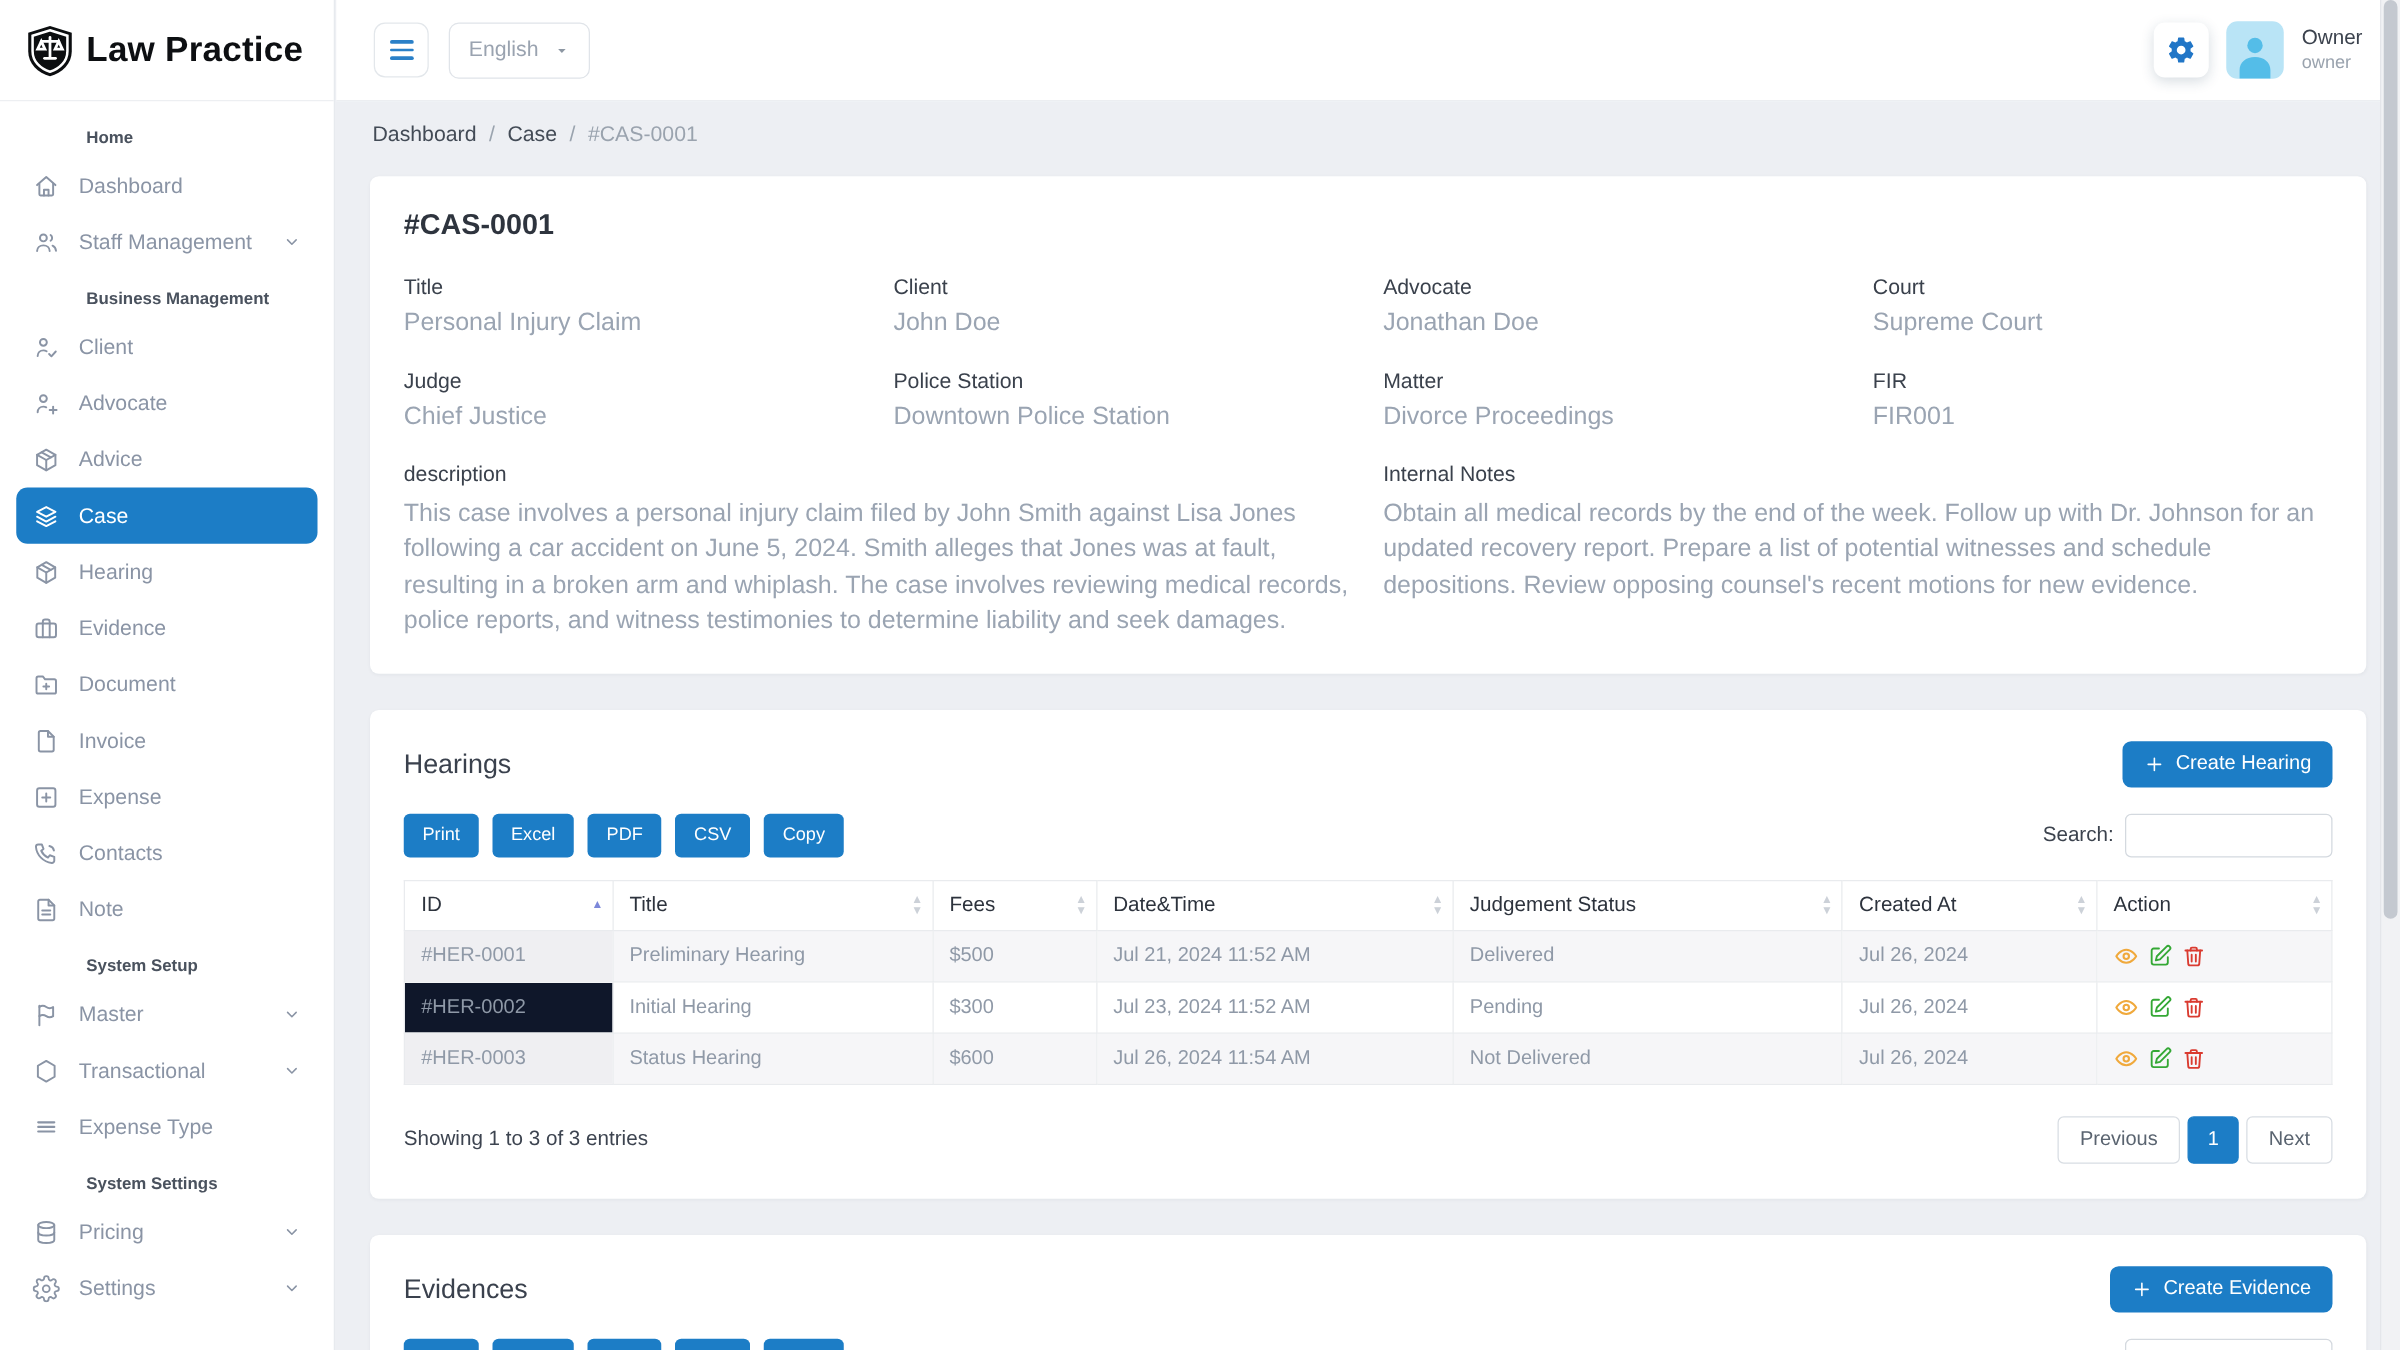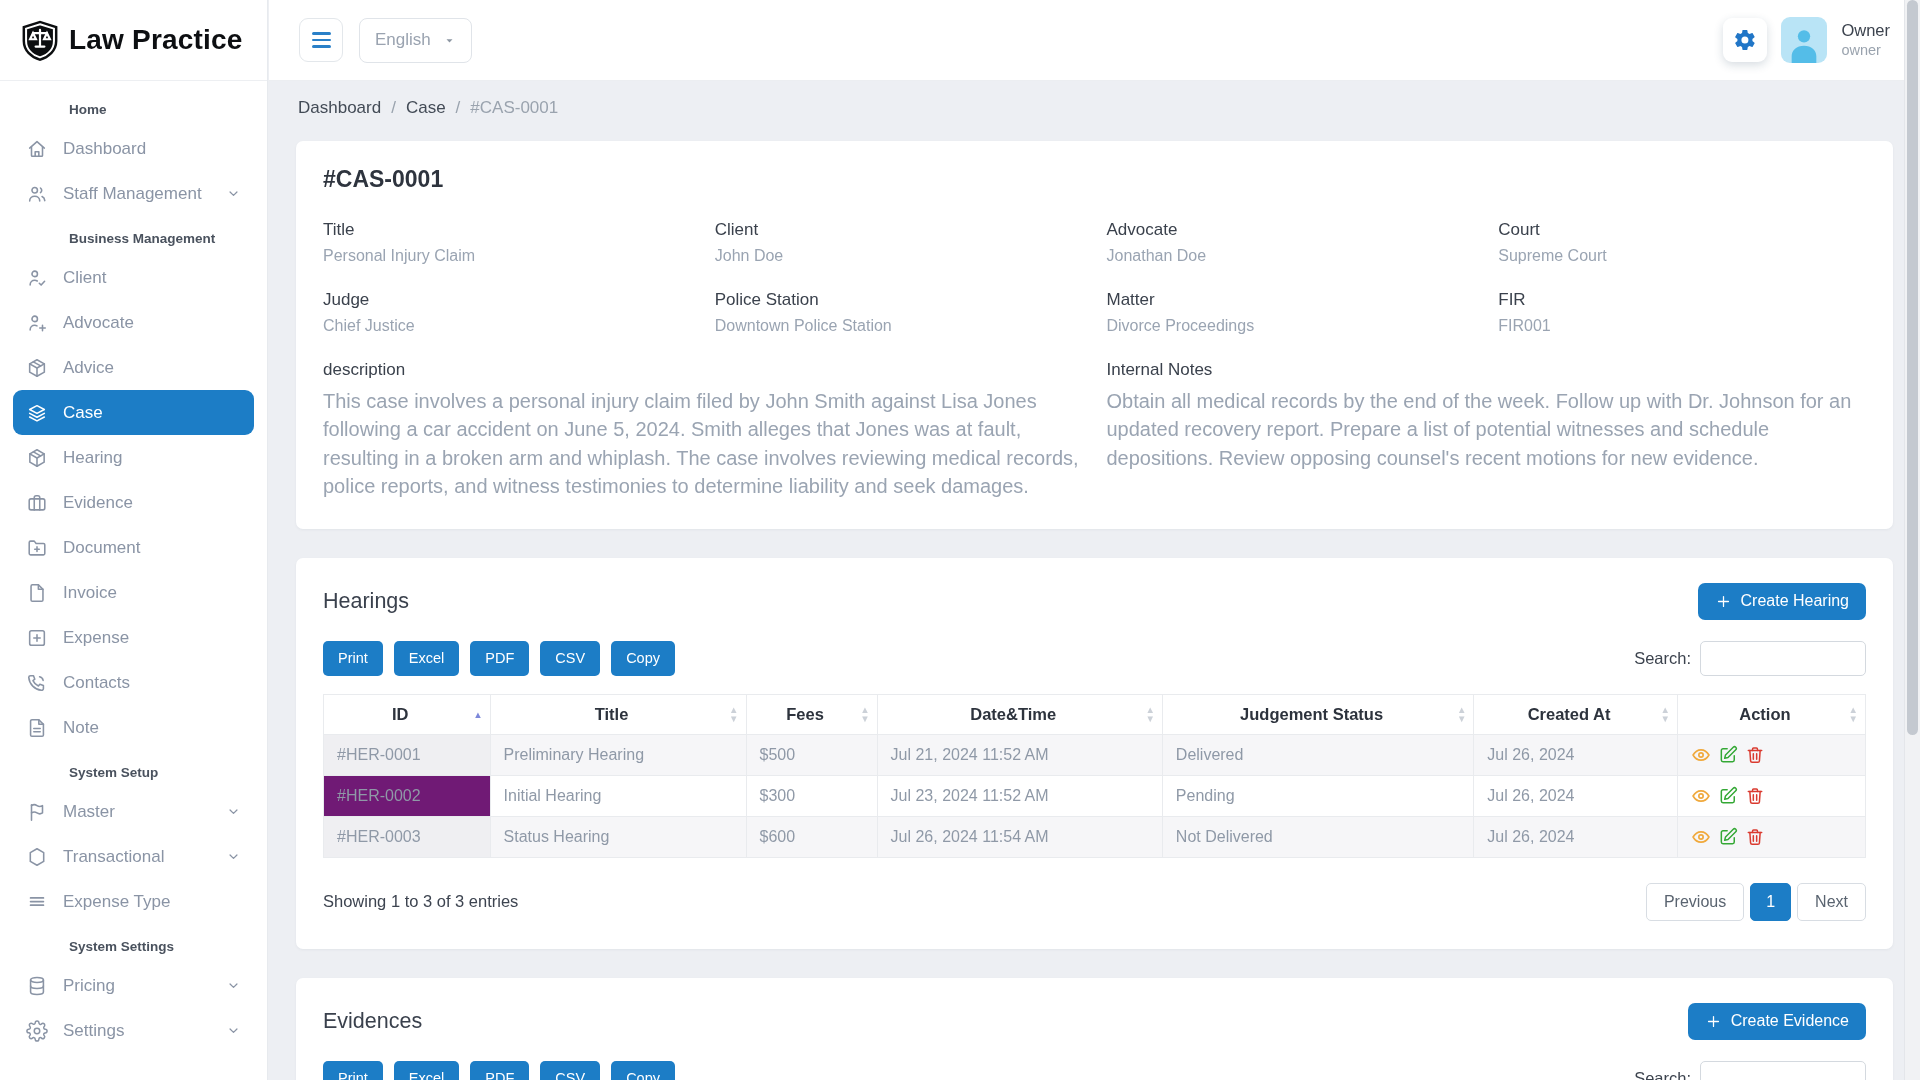--- a/index.html
+++ b/index.html
@@ -46,44 +46,44 @@
   .main { position: absolute; left: 269px; top: 81px; right: 0; bottom: 0; padding: 17px 27px 0 27px; overflow: hidden; }
   .breadcrumb { font-size: 17px; margin: 0 0 23px 2px; display: flex; gap: 10px; align-items: center; }
   .crumb { color: #434b56; cursor: pointer; }
   .crumb.current { color: #9aa3ae; cursor: default; }
   .sep { color: #9aa3ae; }
 
   .card { background: #fff; border-radius: 7px; box-shadow: 0 1px 3px rgba(20,30,50,.05); padding: 25px 27px 28px 27px; margin-bottom: 29px; }
   .case-title { font-size: 23px; font-weight: 700; color: #2e343e; margin-bottom: 27px; }
   .field-grid { display: grid; grid-template-columns: repeat(4, 1fr); row-gap: 25px; column-gap: 24px; }
   .f-label { font-size: 17px; color: #3a414c; margin-bottom: 7px; }
-  .f-value { font-size: 16px; color: #9aa4b2; }
+  .f-value { font-size: 20px; color: #9aa4b2; }
   .desc-grid { display: grid; grid-template-columns: 1fr 1fr; column-gap: 24px; margin-top: 25px; }
   .f-text { font-size: 20px; color: #9aa4b2; line-height: 1.42; max-width: 775px; }
 
   .card-head { display: flex; align-items: center; justify-content: space-between; margin-bottom: 21px; }
   .section-title { font-size: 21.5px; font-weight: 500; color: #3a414d; }
   .btn-primary { background: #1c7dc6; color: #fff; border: none; border-radius: 7px; height: 37px; padding: 0 17px; font-size: 16px; display: flex; align-items: center; gap: 9px; cursor: pointer; font-family: inherit; }
   .btn-primary .icon svg { width: 17px; height: 17px; }
   .toolbar { display: flex; align-items: center; margin-bottom: 18px; }
   .export-btn { background: #1c7dc6; color: #fff; border: none; border-radius: 5px; height: 35px; padding: 0 15px; font-size: 14.5px; margin-right: 11px; cursor: pointer; font-family: inherit; }
   .search-wrap { margin-left: auto; display: flex; align-items: center; gap: 9px; font-size: 16.5px; color: #3c434e; }
   .search-input { width: 166px; height: 35px; border: 1px solid #d4d9df; border-radius: 5px; background: #fff; padding: 0 8px; font-size: 15px; color: #556; outline: none; }
 
   table { width: 100%; border-collapse: collapse; table-layout: fixed; }
   th, td { border: 1px solid #e9ebee; overflow: hidden; white-space: nowrap; }
-  th { padding: 10px 26px 10px 13px; font-size: 16.5px; font-weight: 700; color: #2d333d; text-align: center; position: relative; cursor: pointer; }
+  th { padding: 10px 26px 10px 13px; font-size: 16.5px; font-weight: 400; color: #2d333d; text-align: left; position: relative; cursor: pointer; }
   th .sort { position: absolute; right: 7px; top: 50%; transform: translateY(-50%); display: flex; flex-direction: column; align-items: center; }
   .sort i { font-style: normal; font-size: 9.5px; color: #ccd1d8; line-height: 9px; height: 9px; }
   .sort i.on { color: #7d88da; }
   td { padding: 10px 13px; font-size: 16px; color: #8f99a7; }
   tr.odd td { background: #f6f6f8; }
   tr.odd td.sorted-col { background: #efeff2; }
   tr.even td { background: #fff; }
-  tr.even td.sorted-col { background: #701a75; }
+  tr.even td.sorted-col { background: #0f172a; }
   .action-td .act { display: inline-flex; margin-right: 7px; cursor: pointer; vertical-align: middle; }
   .act svg { width: 20px; height: 20px; }
 
   .table-footer { display: flex; align-items: center; justify-content: space-between; margin-top: 25px; }
   .showing { font-size: 16.5px; color: #3d4450; }
   .pagination { display: flex; gap: 6px; }
   .page-btn { height: 38px; padding: 0 17px; border: 1px solid #d8dde3; border-radius: 5px; background: #fff; color: #5a6470; font-size: 16px; display: flex; align-items: center; cursor: pointer; font-family: inherit; }
   .page-btn.active { background: #1c7dc6; border-color: #1c7dc6; color: #fff; padding: 0 15px; }
 
   .evidences-card { margin-bottom: 0; }

